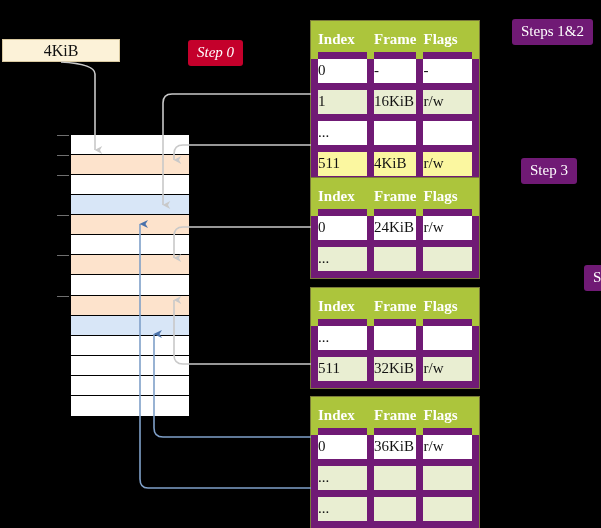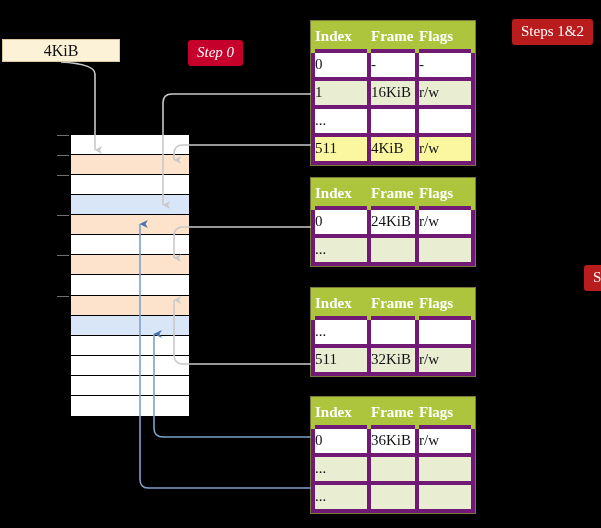--- a/index.html
+++ b/index.html
@@ -19,21 +19,21 @@
 
   
   .ptable {
     position: absolute;
     border-collapse: collapse;
     border-spacing: 0;
     background: #ffffff;
     box-shadow: 0 0 0 1px #7a7a3a;
   }
   .ptable td, .ptable th {
-    border: 4px solid #701a75;
+    border: 7px solid #701a75;
     padding: 2px 0;
     font-size: 15px;
     line-height: 1.33;
     color: #121212;
     text-align: left;
     vertical-align: middle;
     white-space: nowrap;
     font-weight: normal;
     height: 25px;
   }
@@ -62,21 +62,21 @@
     position: absolute;
     color: #ffffff;
     font-size: 15px;
     line-height: 1;
     padding: 5px 9px 6px 9px;
     border-radius: 3px;
     white-space: nowrap;
     text-align: center;
     font-family: "Liberation Serif", "DejaVu Serif", serif;
   }
-  .badge-dark { background: #b91c1c; }
+  .badge-dark { background: #701a75; }
   .badge-bright { background: #c4002b; font-style: italic; }
 
   
   .reqbox {
     position: absolute;
     background: #fcf2d8;
     border: 1px solid #d9c9a0;
     color: #111111;
     font-size: 16px;
     display: flex;
@@ -124,20 +124,23 @@
 
   <div class="reqbox" id="reqbox" style="left:2px; top:39px; width:118px; height:23px;">
     <span>4KiB</span>
   </div>
 
   <div class="badge badge-bright" style="left:188px; top:40px;">
     <span>Step 0</span>
   </div>
   <div class="badge badge-dark" style="left:512px; top:19px;">
     <span>Steps 1&amp;2</span>
+  </div>
+  <div class="badge badge-dark" style="left:521px; top:158px;">
+    <span>Step 3</span>
   </div>
   <div class="badge badge-dark" style="left:548px; top:265px;margin-left:36px;">
     <span>Step 4</span>
   </div>
 
   <div id="memcol">
       <div class="memrow m-white" style="top: 0px; height: 20.0714px;"></div>
       <div class="tick" style="top: 0px;"></div>
       <div class="memrow m-orange" style="top: 20.0714px; height: 20.0714px;"></div>
       <div class="tick" style="top: 20.0714px;"></div>

